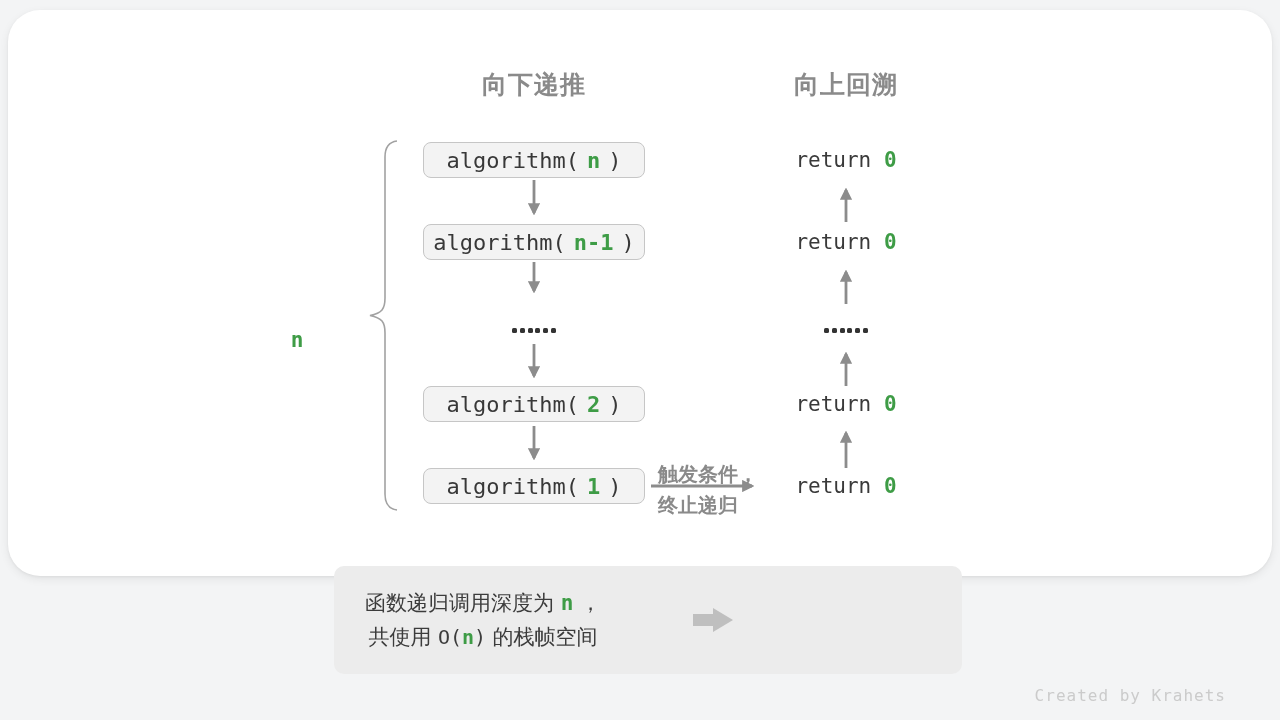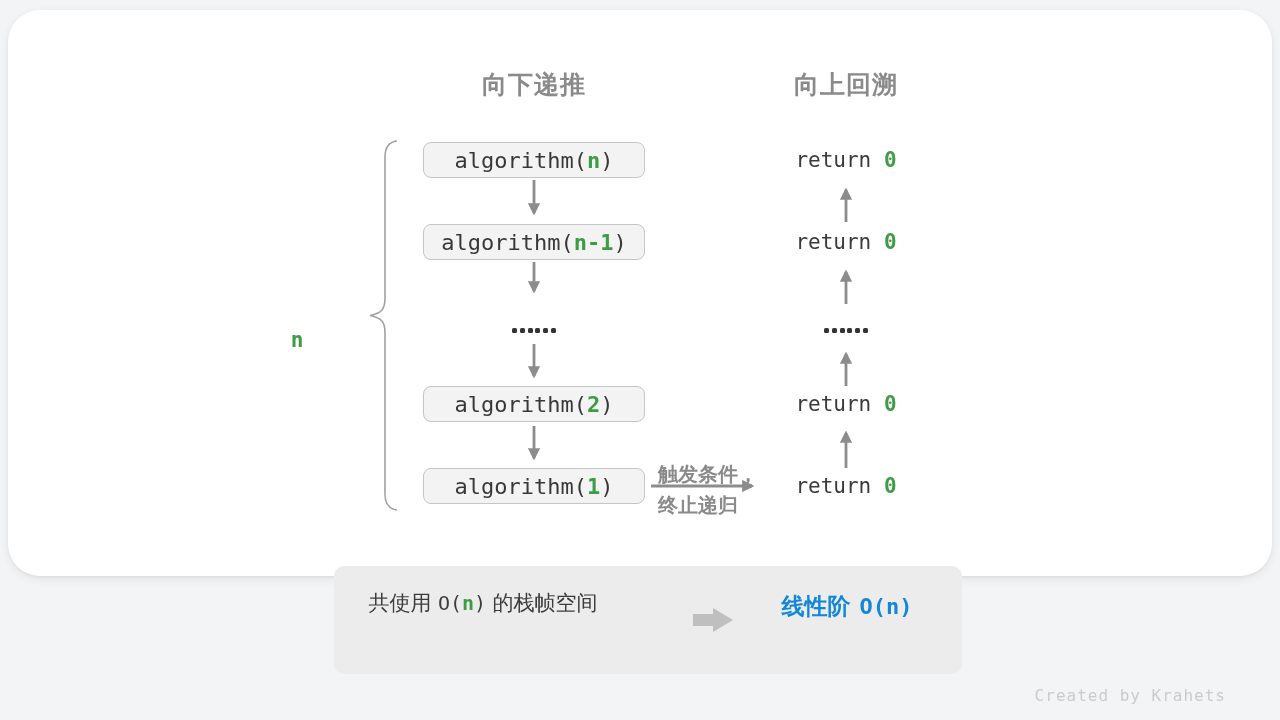--- a/index.html
+++ b/index.html
@@ -61,20 +61,21 @@
     border: 1.5px solid #c6c6c6;
     border-radius: 8px;
     box-sizing: border-box;
     display: flex;
     align-items: center;
     justify-content: center;
     font-family: "DejaVu Sans Mono", monospace;
     font-size: 22px;
     color: #383838;
     white-space: pre;
+    gap: 8px;
   }
   .ret-line {
     position: absolute;
     left: 768px;
     width: 140px;
     height: 28px;
     display: flex;
     align-items: center;
     justify-content: center;
     font-family: "DejaVu Sans Mono", monospace;
@@ -252,29 +253,29 @@
 
   <div class="trigger-label">
     <div>触发条件，</div>
     <div>终止递归</div>
   </div>
 
   <div class="summary-box"></div>
 
   <div class="summary-left">
     <div>
+      <span>函数递归调用深度为</span><span class="arg sp-l sp-r" style="font-family:'DejaVu Sans Mono',monospace">n</span><span>，</span>
+    </div>
+    <div>
       <span>共使用</span><span class="mono sp-l">O(</span><span class="arg mono">n</span><span class="mono sp-r">)</span><span>的栈帧空间</span>
     </div>
   </div>
 
   <svg class="overlay" style="left:685px; top:598px;" width="40" height="24" viewBox="0 0 40 24">
     <path d="M0,6 L20,6 L20,0 L40,12 L20,24 L20,18 L0,18 z" fill="#bfbfbf"></path>
   </svg>
 
   <div class="summary-right">
-    <div class="summary-result">
-      <span>线性阶</span><span class="mono">O(n)</span>
-    </div>
   </div>
 
   <div class="credit">Created by Krahets</div>
 
 </div>
 
 </body></html>

